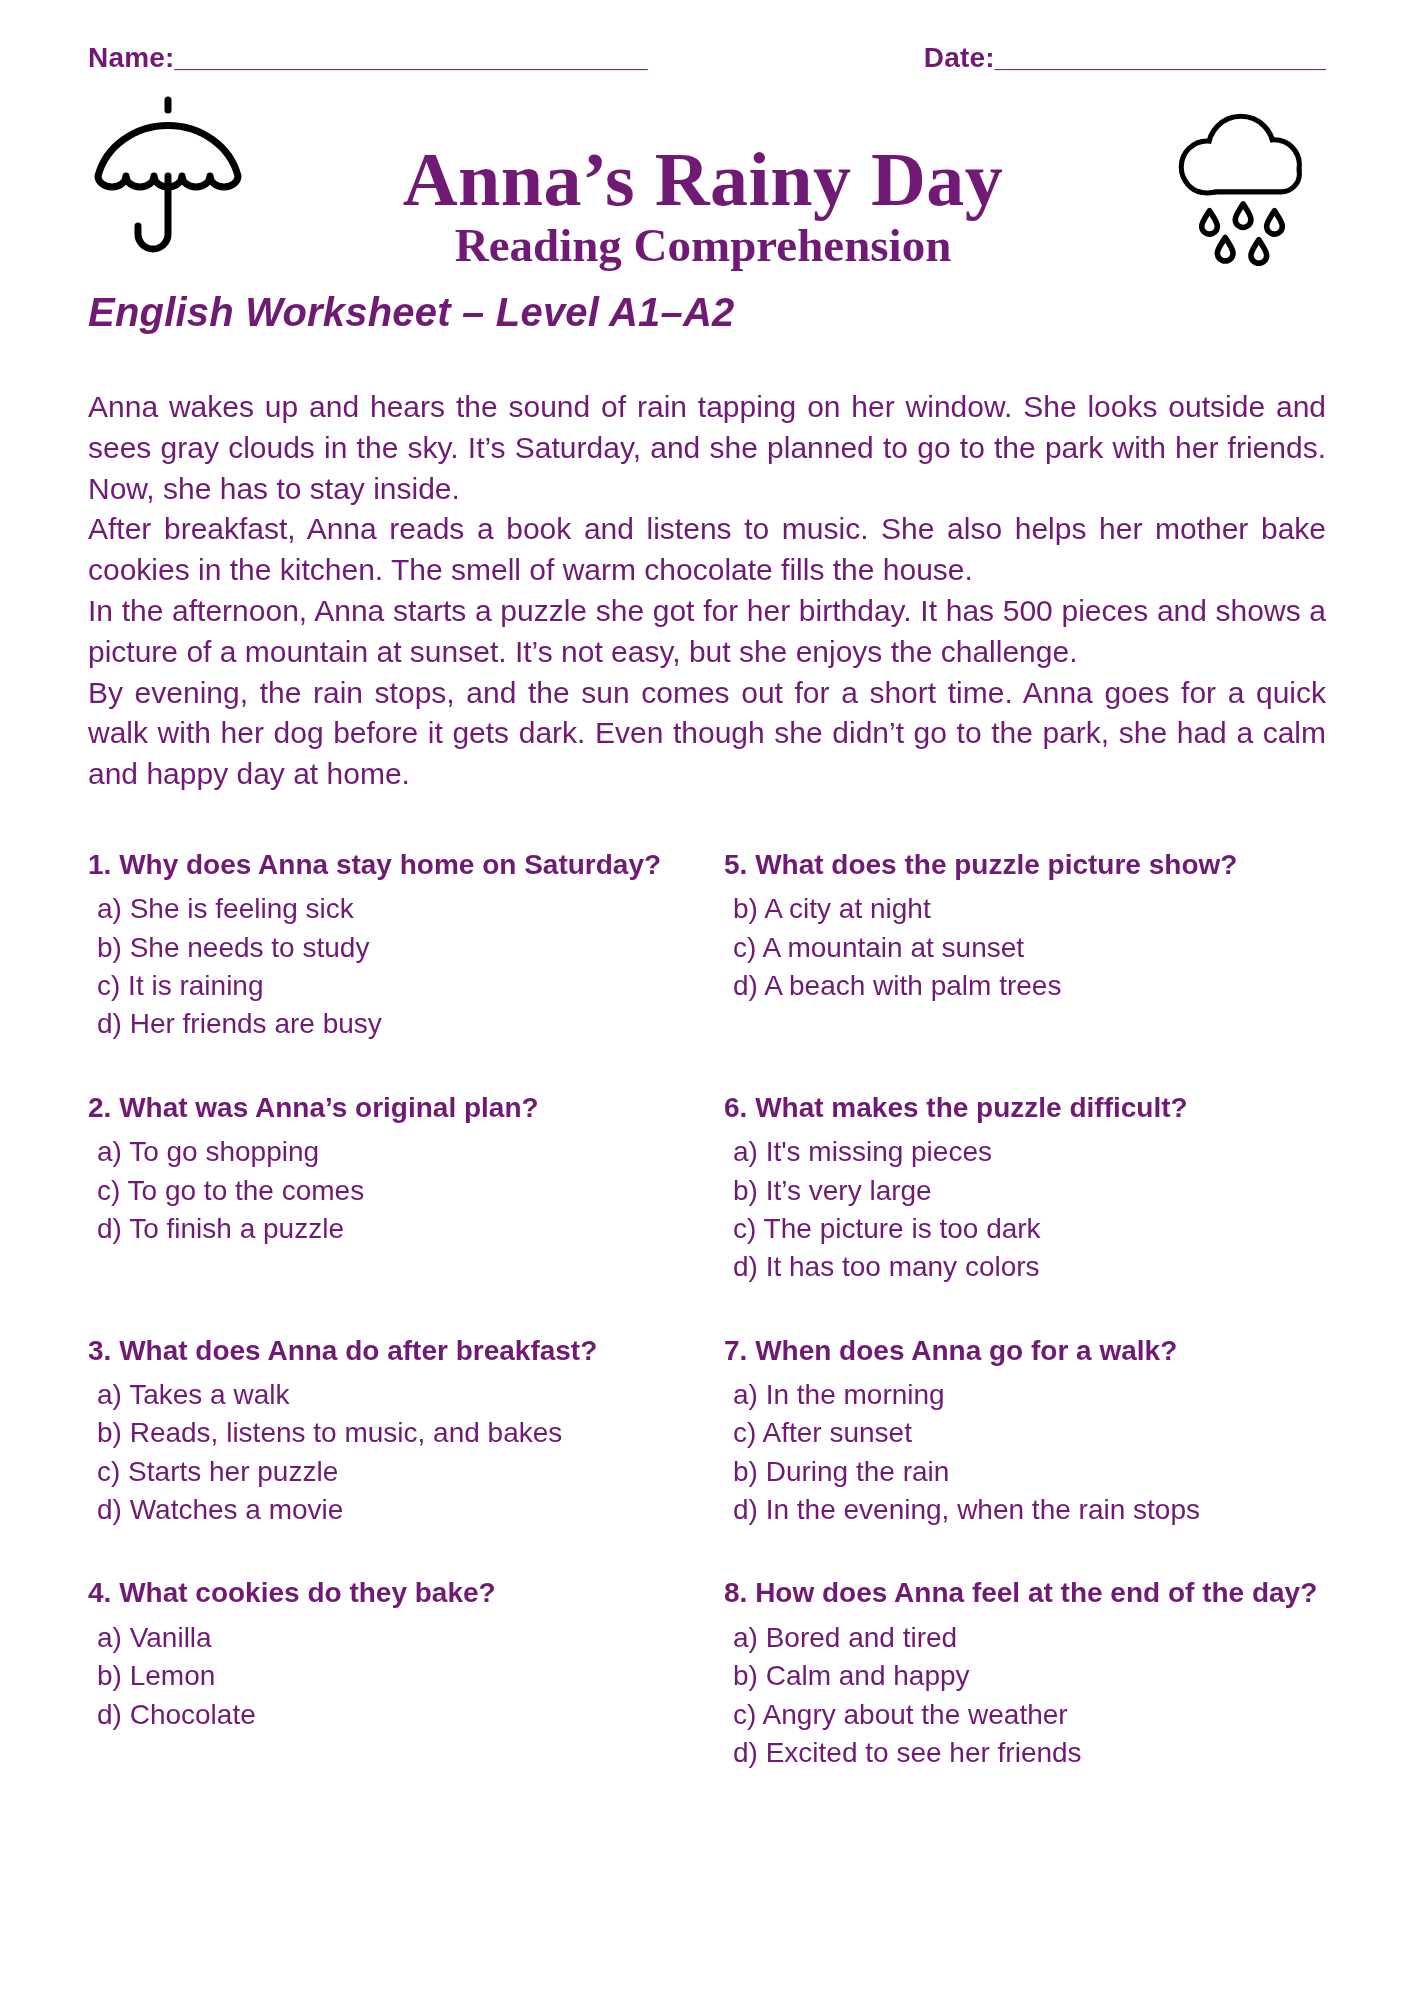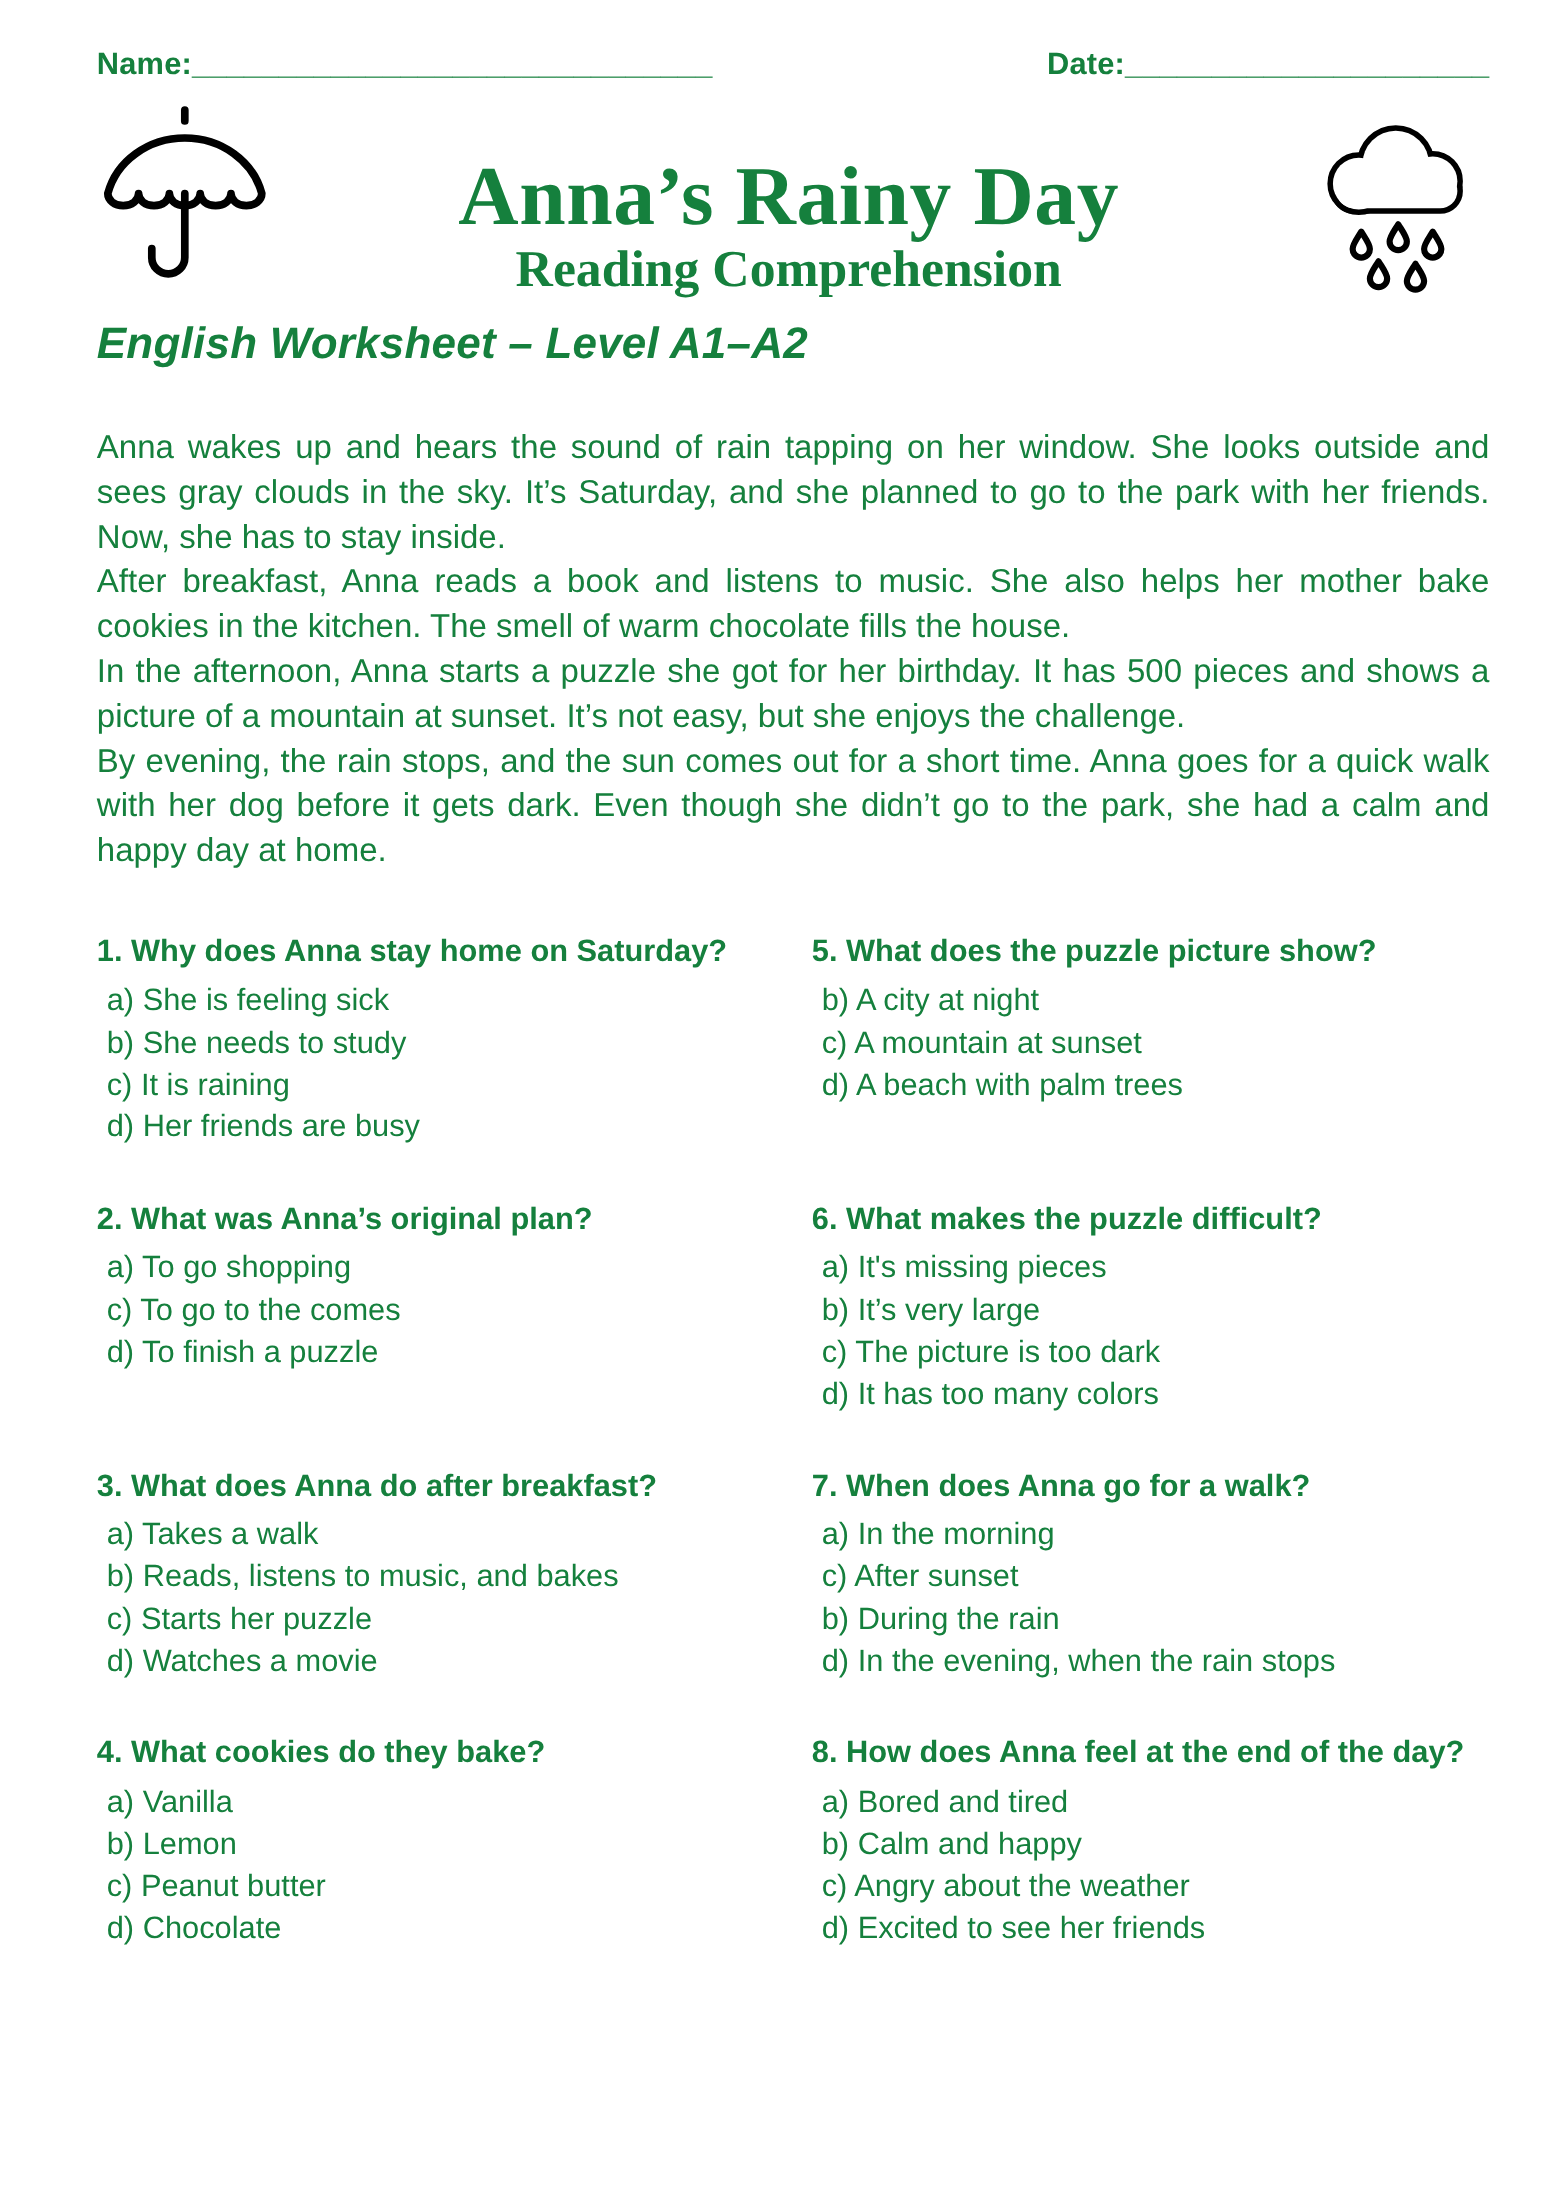--- a/index.html
+++ b/index.html
@@ -2,23 +2,23 @@
 <html><head>
 <meta charset="utf-8">
 <style>
   html,body { margin:0; padding:0; background:#ffffff; }
   .page {
     position:relative;
     width:1414px; height:1948px;
     box-sizing:border-box;
     margin:0 auto;
     background:#ffffff;
-    color:#15803d;
+    color:#701a75;
     font-family:"Liberation Sans", sans-serif;
-    padding:42px 60px 40px 88px;
+    padding:42px 88px 40px 88px;
     overflow:hidden;
   }
   
   .top-row {
     display:flex; justify-content:space-between; align-items:baseline;
     font-size:28px; font-weight:600; letter-spacing:0.2px;
   }
   
   .header-block {
     display:flex; align-items:flex-end; justify-content:space-between;
@@ -146,21 +146,20 @@
       <p class="q-opt">a) Takes a walk</p>
       <p class="q-opt">b) Reads, listens to music, and bakes</p>
       <p class="q-opt">c) Starts her puzzle</p>
       <p class="q-opt">d) Watches a movie</p>
     </div>
 
     <div class="q">
       <p class="q-title">4. What cookies do they bake?</p>
       <p class="q-opt">a) Vanilla</p>
       <p class="q-opt">b) Lemon</p>
-      <p class="q-opt">c) Peanut butter</p>
       <p class="q-opt">d) Chocolate</p>
     </div>
 
     <div class="q">
       <p class="q-title">5. What does the puzzle picture show?</p>
       <p class="q-opt">b) A city at night</p>
       <p class="q-opt">c) A mountain at sunset</p>
       <p class="q-opt">d) A beach with palm trees</p>
     </div>
 

